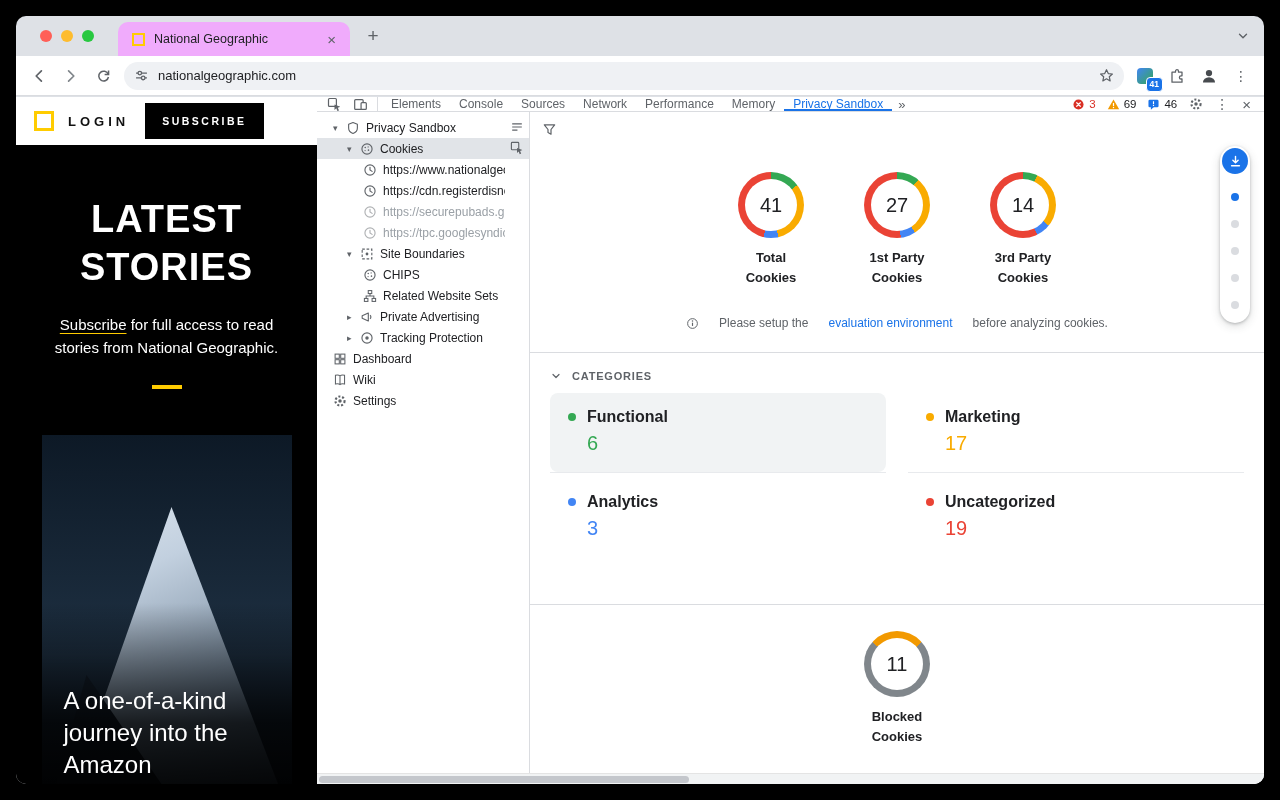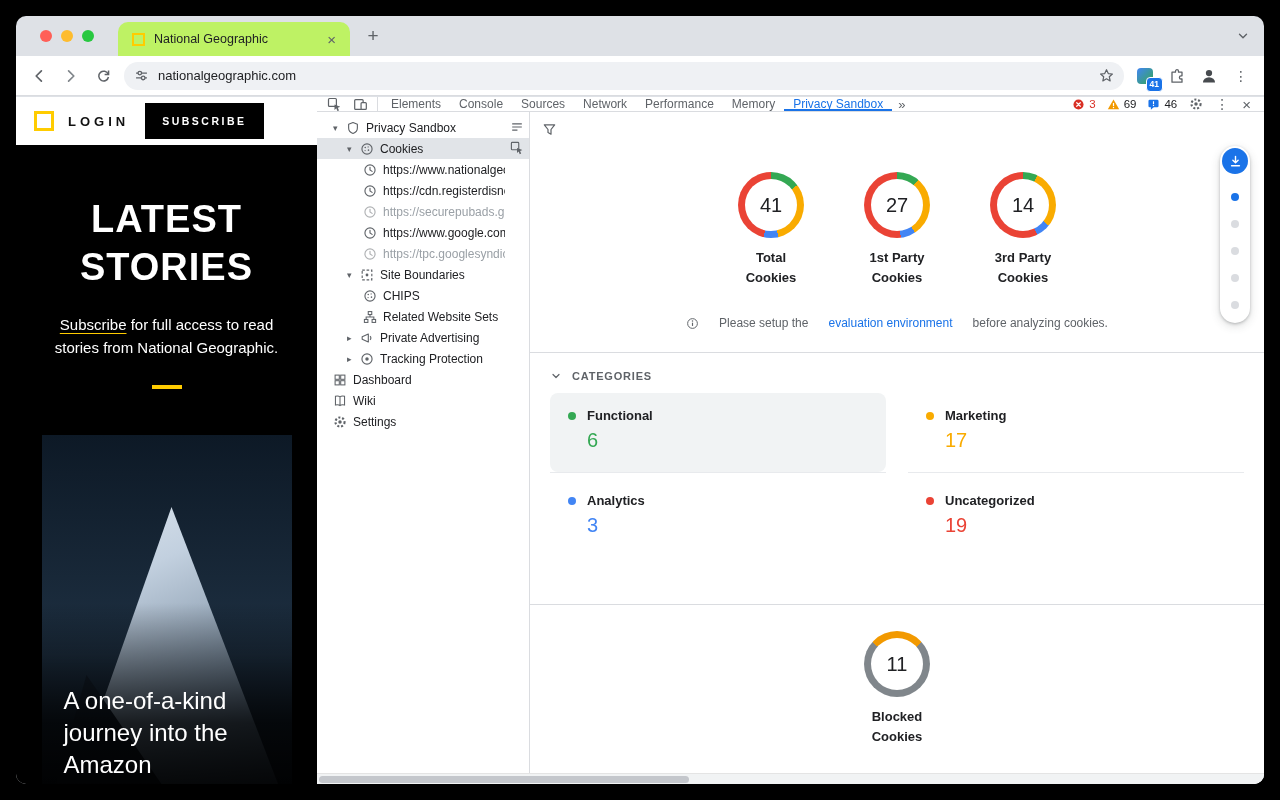--- a/index.html
+++ b/index.html
@@ -9,21 +9,21 @@
 
   .window { position:absolute; left:16px; top:16px; width:1248px; height:768px;
             border-radius:10px; overflow:hidden; background:#DEE1E6;
             box-shadow:0 14px 44px rgba(0,0,0,.55); }
 
   
   .tabstrip { position:relative; height:40px; }
   .traffic { position:absolute; left:24px; top:14px; display:flex; gap:9px; }
   .tl { width:12px; height:12px; border-radius:50%; }
   .tl.r{background:#FF5F57}.tl.y{background:#FEBC2E}.tl.g{background:#28C840}
-  .tab { position:absolute; left:102px; bottom:0; width:232px; height:34px; background:#bef264;
+  .tab { position:absolute; left:102px; bottom:0; width:232px; height:34px; background:#f0abfc;
          border-radius:10px 10px 0 0; display:flex; align-items:center; padding:0 8px; }
   .favicon { width:13px; height:13px; border:2.5px solid #FFCC00; margin:0 9px 0 6px; flex:none; }
   .tab-title { font-size:12.5px; color:#202124; flex:1; white-space:nowrap; overflow:hidden; }
   .tab-close { font-size:15px; color:#5f6368; padding:0 6px; }
   .newtab { position:absolute; left:344px; top:8px; font-size:19px; color:#5f6368;
             width:26px; height:26px; text-align:center; line-height:24px; }
   .tabsearch { position:absolute; right:14px; top:13px; color:#5F6368; }
 
   
   .toolbar { height:40px; background:#fff; display:flex; align-items:center;
@@ -109,21 +109,21 @@
   .divider2 { border-top:1px solid #DADCE0; margin-top:46px; }
   .cat-header { display:flex; align-items:center; gap:10px; padding:17px 20px 7px; font-size:11px;
                 font-weight:700; letter-spacing:.8px; color:#5F6368; }
   .cat-grid { display:grid; grid-template-columns:1fr 1fr; column-gap:22px; row-gap:5px; padding:4px 20px 0; }
   .cat-cell { height:80px; border-bottom:1px solid #E8EAED; }
   .cat-cell.nb { border-bottom:none; }
   .cat-card { height:79px; border-radius:8px; padding:15px 18px; }
   .cat-card.hl { background:#F1F3F4; }
   .cat-top { display:flex; align-items:center; gap:11px; }
   .bullet { width:8px; height:8px; border-radius:50%; flex:none; }
-  .cat-name { font-size:13px; font-weight:700; color:#202124; }
+  .cat-name { font-size:16px; font-weight:700; color:#202124; }
   .cat-val { margin:6px 0 0 19px; font-size:20px; }
   .blocked-wrap { margin:26px auto 0; }
   .hscroll { position:absolute; left:0; right:0; bottom:0; height:11px; background:#F1F3F4; border-top:1px solid #E4E4E4; }
   .hhandle { position:absolute; left:2px; top:2px; width:370px; height:7px; border-radius:4px; background:#C4C7CC; }
 </style>
 </head>
 <body>
 
 <svg width="0" height="0" style="position:absolute">
   <symbol id="i-clock" viewBox="0 0 16 16">
@@ -415,26 +415,20 @@
                 <use href="#i-clock"></use>
               </svg>
             <span class="tree-label">https://cdn.registerdisne</span>
           </div>
           <div class="trow lv2 dim">
             <svg class="ti" viewBox="0 0 16 16">
                 <use href="#i-clock"></use>
               </svg>
             <span class="tree-label">https://securepubads.g</span>
           </div>
-          <div class="trow lv2">
-            <svg class="ti" viewBox="0 0 16 16">
-                <use href="#i-clock"></use>
-              </svg>
-            <span class="tree-label">https://www.google.com</span>
-          </div>
           <div class="trow lv2 dim">
             <svg class="ti" viewBox="0 0 16 16">
                 <use href="#i-clock"></use>
               </svg>
             <span class="tree-label">https://tpc.googlesyndic</span>
           </div>
           <div class="trow lv1">
             <span class="chev">▾</span>
             <svg class="ti" viewBox="0 0 16 16">
                 <use href="#i-bound"></use>

